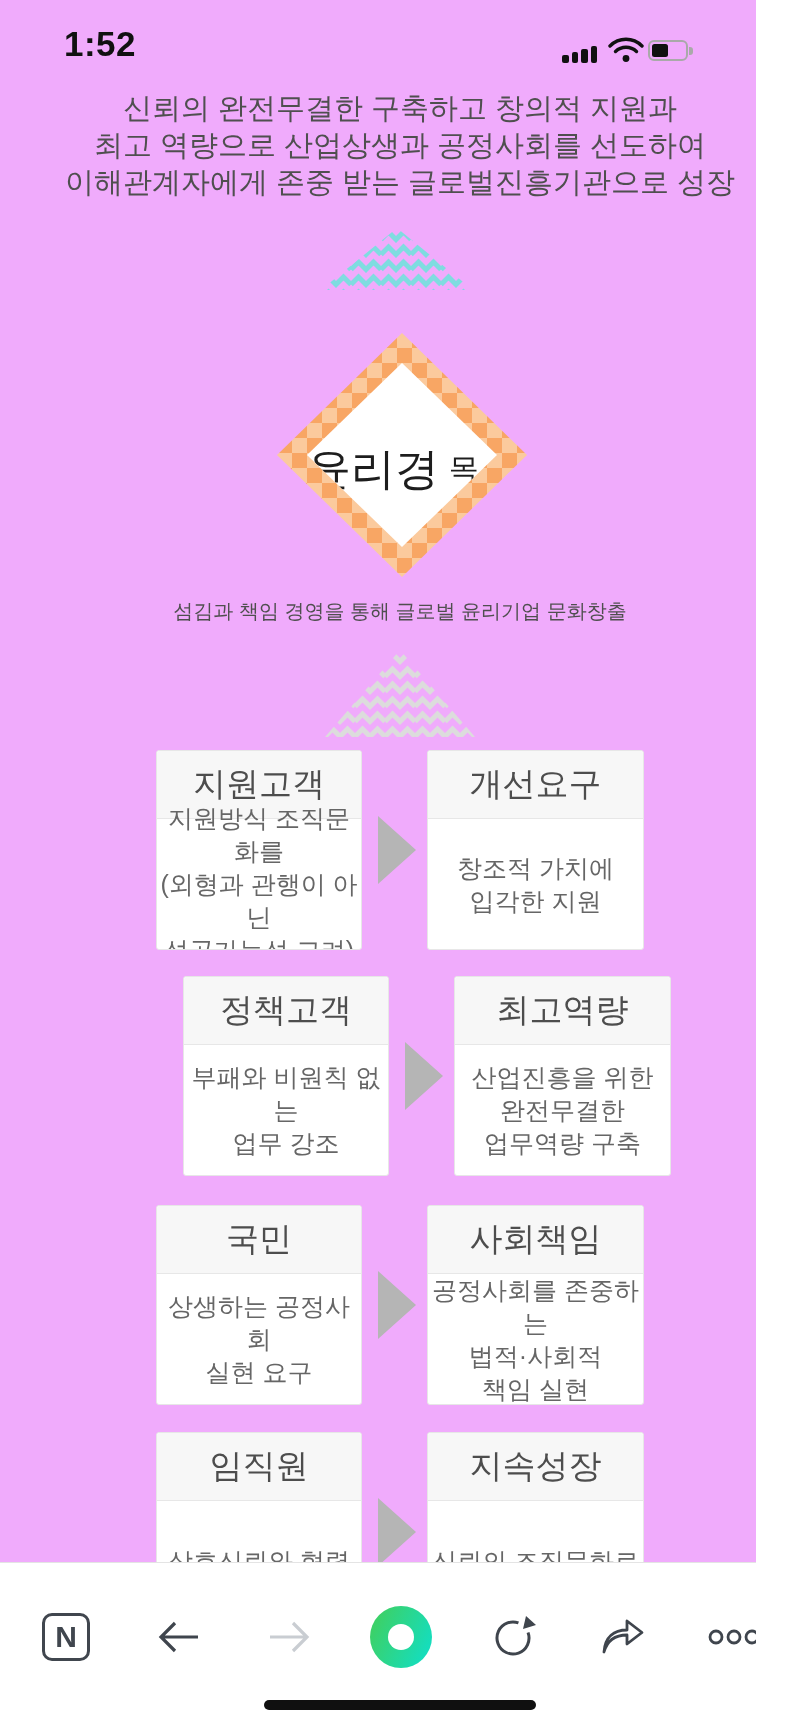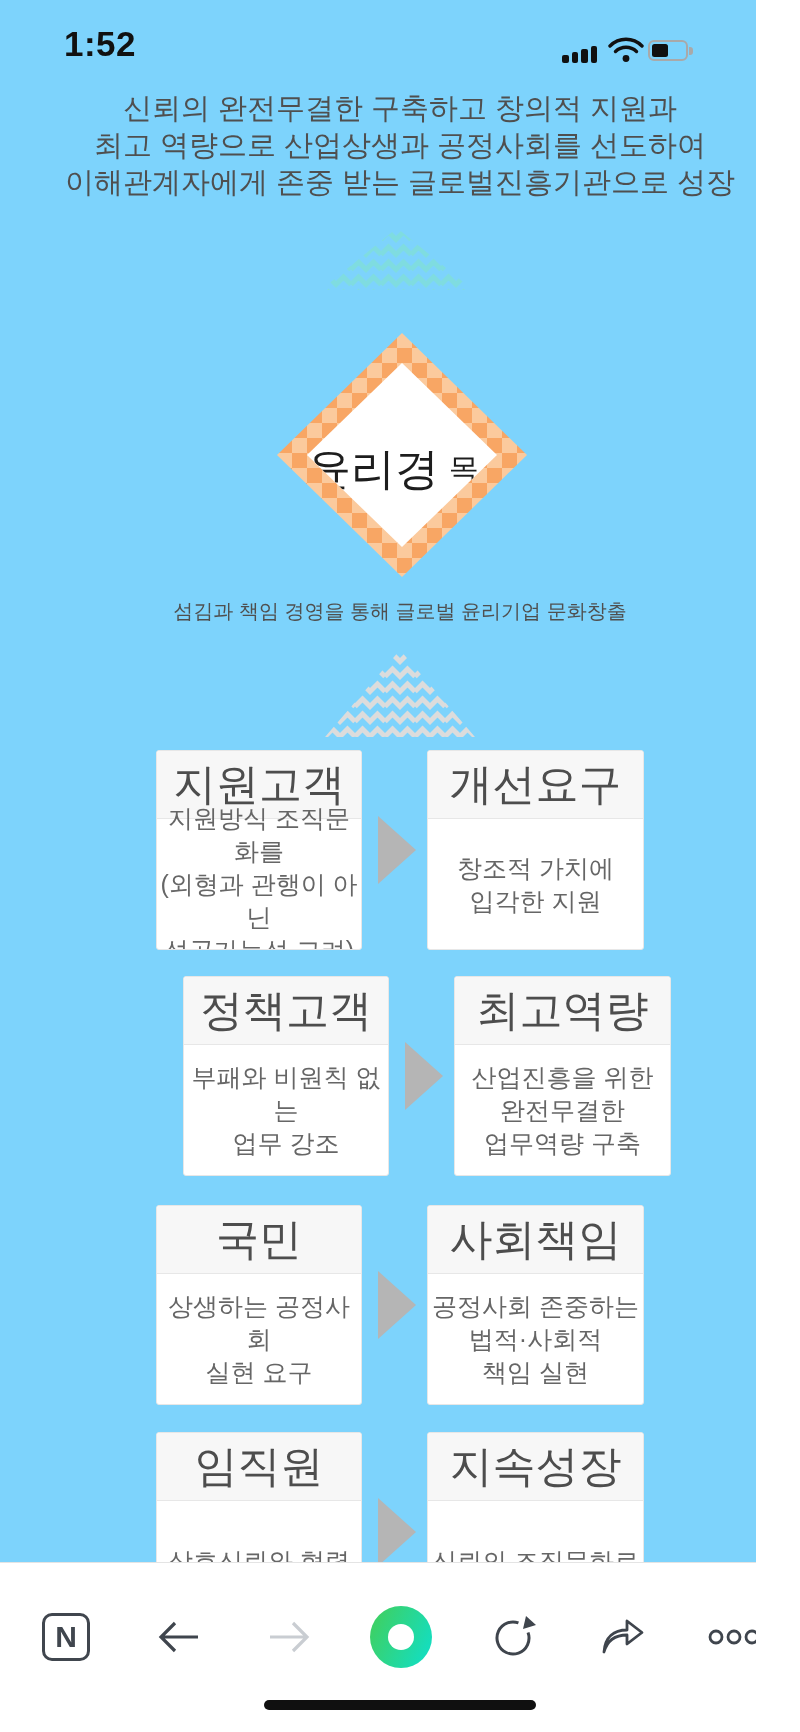--- a/index.html
+++ b/index.html
@@ -1,16 +1,16 @@
 <!DOCTYPE html>
 <html style="--cyan: #7fdce0; --chev-gray: #dcdcdc; --orange-dark: #f8a664; --orange-light: #fbca9d; --green: #3bd169; --teal: #16ddbb;"><head>
 <meta charset="utf-8">
 <style>
   html,body{margin:0;padding:0;background:#fff;}
-  .screen{position:relative;width:756px;height:1732px;background:#7dd3fc;overflow:hidden;
+  .screen{position:relative;width:756px;height:1732px;background:#f0abfc;overflow:hidden;
           font-family:"Liberation Sans","DejaVu Sans",sans-serif;}
 
   
   .time{position:absolute;left:64px;top:24px;font-size:35px;font-weight:700;color:#111;letter-spacing:.5px;}
   .sigbars{position:absolute;left:562px;top:38px;width:42px;height:25px;display:flex;align-items:flex-end;gap:3px;}
   .sigbars i{display:block;width:6.5px;background:#111;border-radius:2px;}
   .wifi{position:absolute;left:608px;top:37px;}
   .batt{position:absolute;left:648px;top:40px;width:50px;height:22px;}
   .batt-out{position:absolute;left:0;top:0;width:40px;height:21px;border:2px solid #a9a9a9;border-radius:6px;box-sizing:border-box;}
   .batt-fill{position:absolute;left:4px;top:4px;width:16px;height:13px;border-radius:2.5px;background:#101010;}
@@ -37,21 +37,21 @@
   .diamond-l2{font-size:30px;color:#1d1d1d;font-weight:500;line-height:52px;}
 
   
   .row{position:absolute;left:156px;width:489px;height:200px;}
   .r0{top:750px;} .r1{top:976px;margin-left:27px;} .r2{top:1205px;} .r3{top:1432px;}
   .vbox{position:absolute;top:0;height:200px;background:#fff;border:1px solid #e7e7e7;border-radius:3px;
         box-sizing:border-box;overflow:hidden;}
   .vbox.left{left:0;width:206px;} .vbox.right{left:271px;width:217px;}
   .vbox-header{height:67px;background:#f7f7f7;border-bottom:1px solid #e7e7e7;
         display:flex;align-items:center;justify-content:center;
-        font-size:43px;color:#4d4d4d;font-weight:500;}
+        font-size:33px;color:#4d4d4d;font-weight:500;}
   .vbox-body{height:131px;display:flex;align-items:center;justify-content:center;
         text-align:center;font-size:25px;line-height:33px;color:#666;white-space:pre-line;}
   .r3 .vbox-body{align-items:flex-start;padding-top:44px;}
   .arrow{position:absolute;left:222px;top:66px;width:0;height:0;
         border-left:38px solid #b5b5b5;border-top:34px solid transparent;border-bottom:34px solid transparent;}
 
   
   .scrollbar{position:absolute;left:791px;top:636px;width:7px;height:248px;background:rgba(40,40,40,.55);border-radius:4px;}
 
   
@@ -164,21 +164,21 @@
 
   <div class="row r2">
     <div class="vbox left">
       <div class="vbox-header">국민</div>
       <div class="vbox-body">상생하는 공정사회
 실현 요구</div>
     </div>
     <div class="arrow"></div>
     <div class="vbox right">
       <div class="vbox-header">사회책임</div>
-      <div class="vbox-body">공정사회 존중하는
+      <div class="vbox-body">공정사회를 존중하는
 법적·사회적
 책임 실현</div>
     </div>
   </div>
 
   <div class="row r3">
     <div class="vbox left">
       <div class="vbox-header">임직원</div>
       <div class="vbox-body">상호신뢰와 협력이</div>
     </div>

